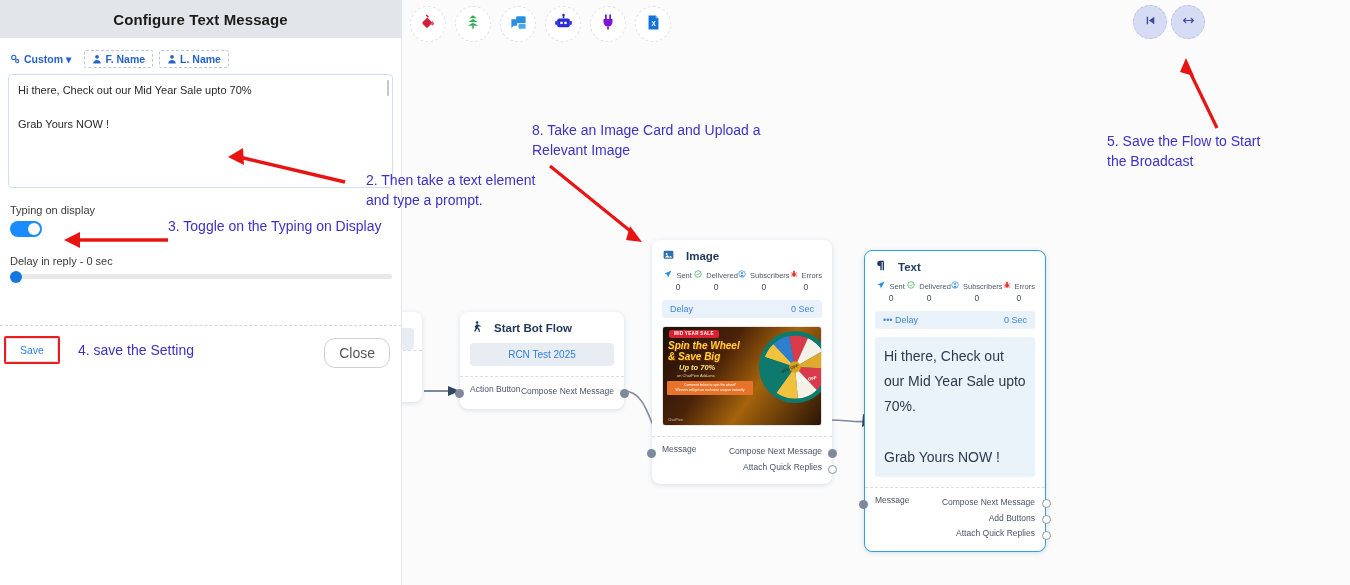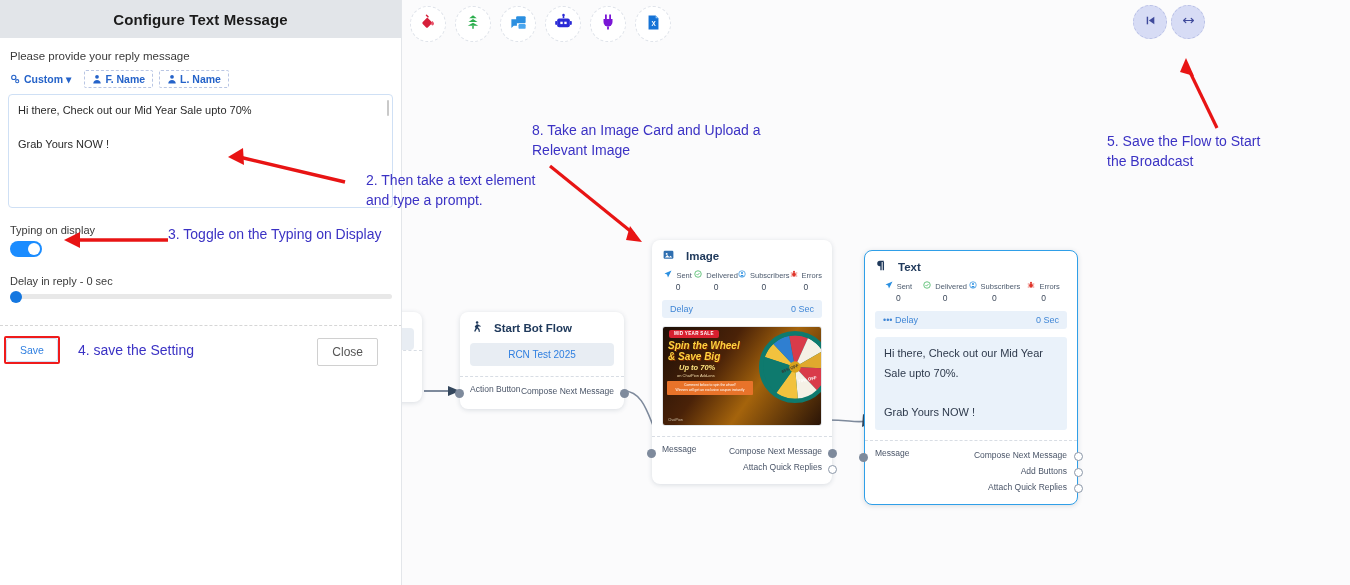--- a/index.html
+++ b/index.html
@@ -79,23 +79,23 @@
   #save-highlight{
     position:absolute; left:4px; top:0px; border:2px solid #ef1b1b;
     padding:0; border-radius:2px;
   }
   #panel-save-btn{
     border:1px solid #cfe0f5; background:#fff; color:#2f7fe0;
     font-size:10.5px; padding:5px 13px; border-radius:3px; cursor:pointer;
     font-family:"Liberation Sans", sans-serif;
   }
   #panel-close-btn{
-    position:absolute; right:24px; top:2px;
+    position:absolute; right:12px; top:2px;
     border:1px solid #d0d0d0; background:#fff; color:#555;
-    font-size:12px; padding:6px 14px; border-radius:2px; cursor:pointer;
+    font-size:14px; padding:6px 14px; border-radius:11px; cursor:pointer;
     font-family:"Liberation Sans", sans-serif;
   }
   #panel-anno-4{
     position:absolute; left:78px; top:4px; font-size:14px; color:#3b32c4;
   }
 
   
   #canvas{
     position:absolute; left:402px; top:0; width:948px; height:585px;
     background:#fbfbfc; overflow:hidden;
@@ -147,42 +147,41 @@
   .stat-head{ font-size:7.5px; color:#4d5b6e; display:flex; align-items:center; justify-content:center; gap:4px; white-space:nowrap;}
   .stat-val{ font-size:8.5px; color:#3e4a5c; margin-top:2px;}
 
   .delay-bar{
     margin:8px 10px 0 10px; background:#e9f1fa; border-radius:3px;
     display:flex; justify-content:space-between; align-items:center;
     padding:4px 8px; font-size:9px; color:#3f86d6;
   }
   .msg-bubble{
     margin:8px 10px 0 10px; background:#eaf2fa; border-radius:3px;
-    padding:7px 9px; font-size:11px; color:#2e3a4c; line-height:1.8;
+    padding:7px 9px; font-size:14px; color:#2e3a4c; line-height:1.8;
   }
 
   
   .anno{
     position:absolute; color:#3b32c4; font-size:14px; line-height:1.45;
     white-space:pre-line;
   }
   svg.overlay{ position:absolute; left:0; top:0; pointer-events:none; }
 </style>
 </head>
 <body>
 
 <div id="left-panel">
 
   <div id="panel-header">
     <div id="panel-title">Configure Text Message</div>
   </div>
 
   <div class="panel-body">
 
-    <div class="field-label">Please provide your reply message</div>
 
     <div class="chip-row">
       <span class="chip plain">
         <span>
           <svg width="11" height="11" viewBox="0 0 16 16">
               <circle cx="5.5" cy="5" r="3.1" fill="none" stroke="#2563c9" stroke-width="1.6"></circle>
               <circle cx="10.5" cy="10.5" r="2.3" fill="none" stroke="#2563c9" stroke-width="1.5"></circle>
             </svg>
         </span>
         <span>Custom</span>
@@ -468,21 +467,21 @@
         <span class="port-right">
           <span>Compose Next Message</span><br>
           <span>Attach Quick Replies</span>
         </span>
       </div>
       <div class="dot-filled" style="right:-5px; top:12px;"></div>
       <div class="dot-hollow" style="right:-5px; top:28px;"></div>
     </div>
   </div>
 
-  <div class="node" style="left:462px; top:250px; width:214px; border:1.6px solid #2f9fe8;">
+  <div class="node" style="left:462px; top:250px; width:182px; border:1.6px solid #2f9fe8;">
     <div class="node-title">
       <span>
         <svg width="10" height="11" viewBox="0 0 14 16">
             <path d="M11 1H5.5A4 4 0 0 0 5.5 9H6v6h2V3h1.4v12h2V3H11z" fill="#203a5c"></path>
           </svg>
       </span>
       <span>Text</span>
     </div>
 
     <div class="stats">
@@ -571,13 +570,13 @@
 </div>
 
 <svg class="overlay" width="1350" height="585">
   <line x1="235" y1="156" x2="345" y2="182" stroke="#e81414" stroke-width="3.4"></line>
   <polygon points="243,148 228,157 244,165" fill="#e81414"></polygon>
   <line x1="78" y1="240" x2="168" y2="240" stroke="#e81414" stroke-width="3.4"></line>
   <polygon points="80,232 64,240 80,248" fill="#e81414"></polygon>
 </svg>
 <div class="anno" style="left:366px; top:170px; z-index:5;">2. Then take a text element
 and type a prompt.</div>
-<div class="anno" style="left:168px; top:224px; z-index:5;">3. Toggle on the Typing on Display</div>
+<div class="anno" style="left:168px; top:216px; z-index:5;">3. Toggle on the Typing on Display</div>
 
 </body></html>

